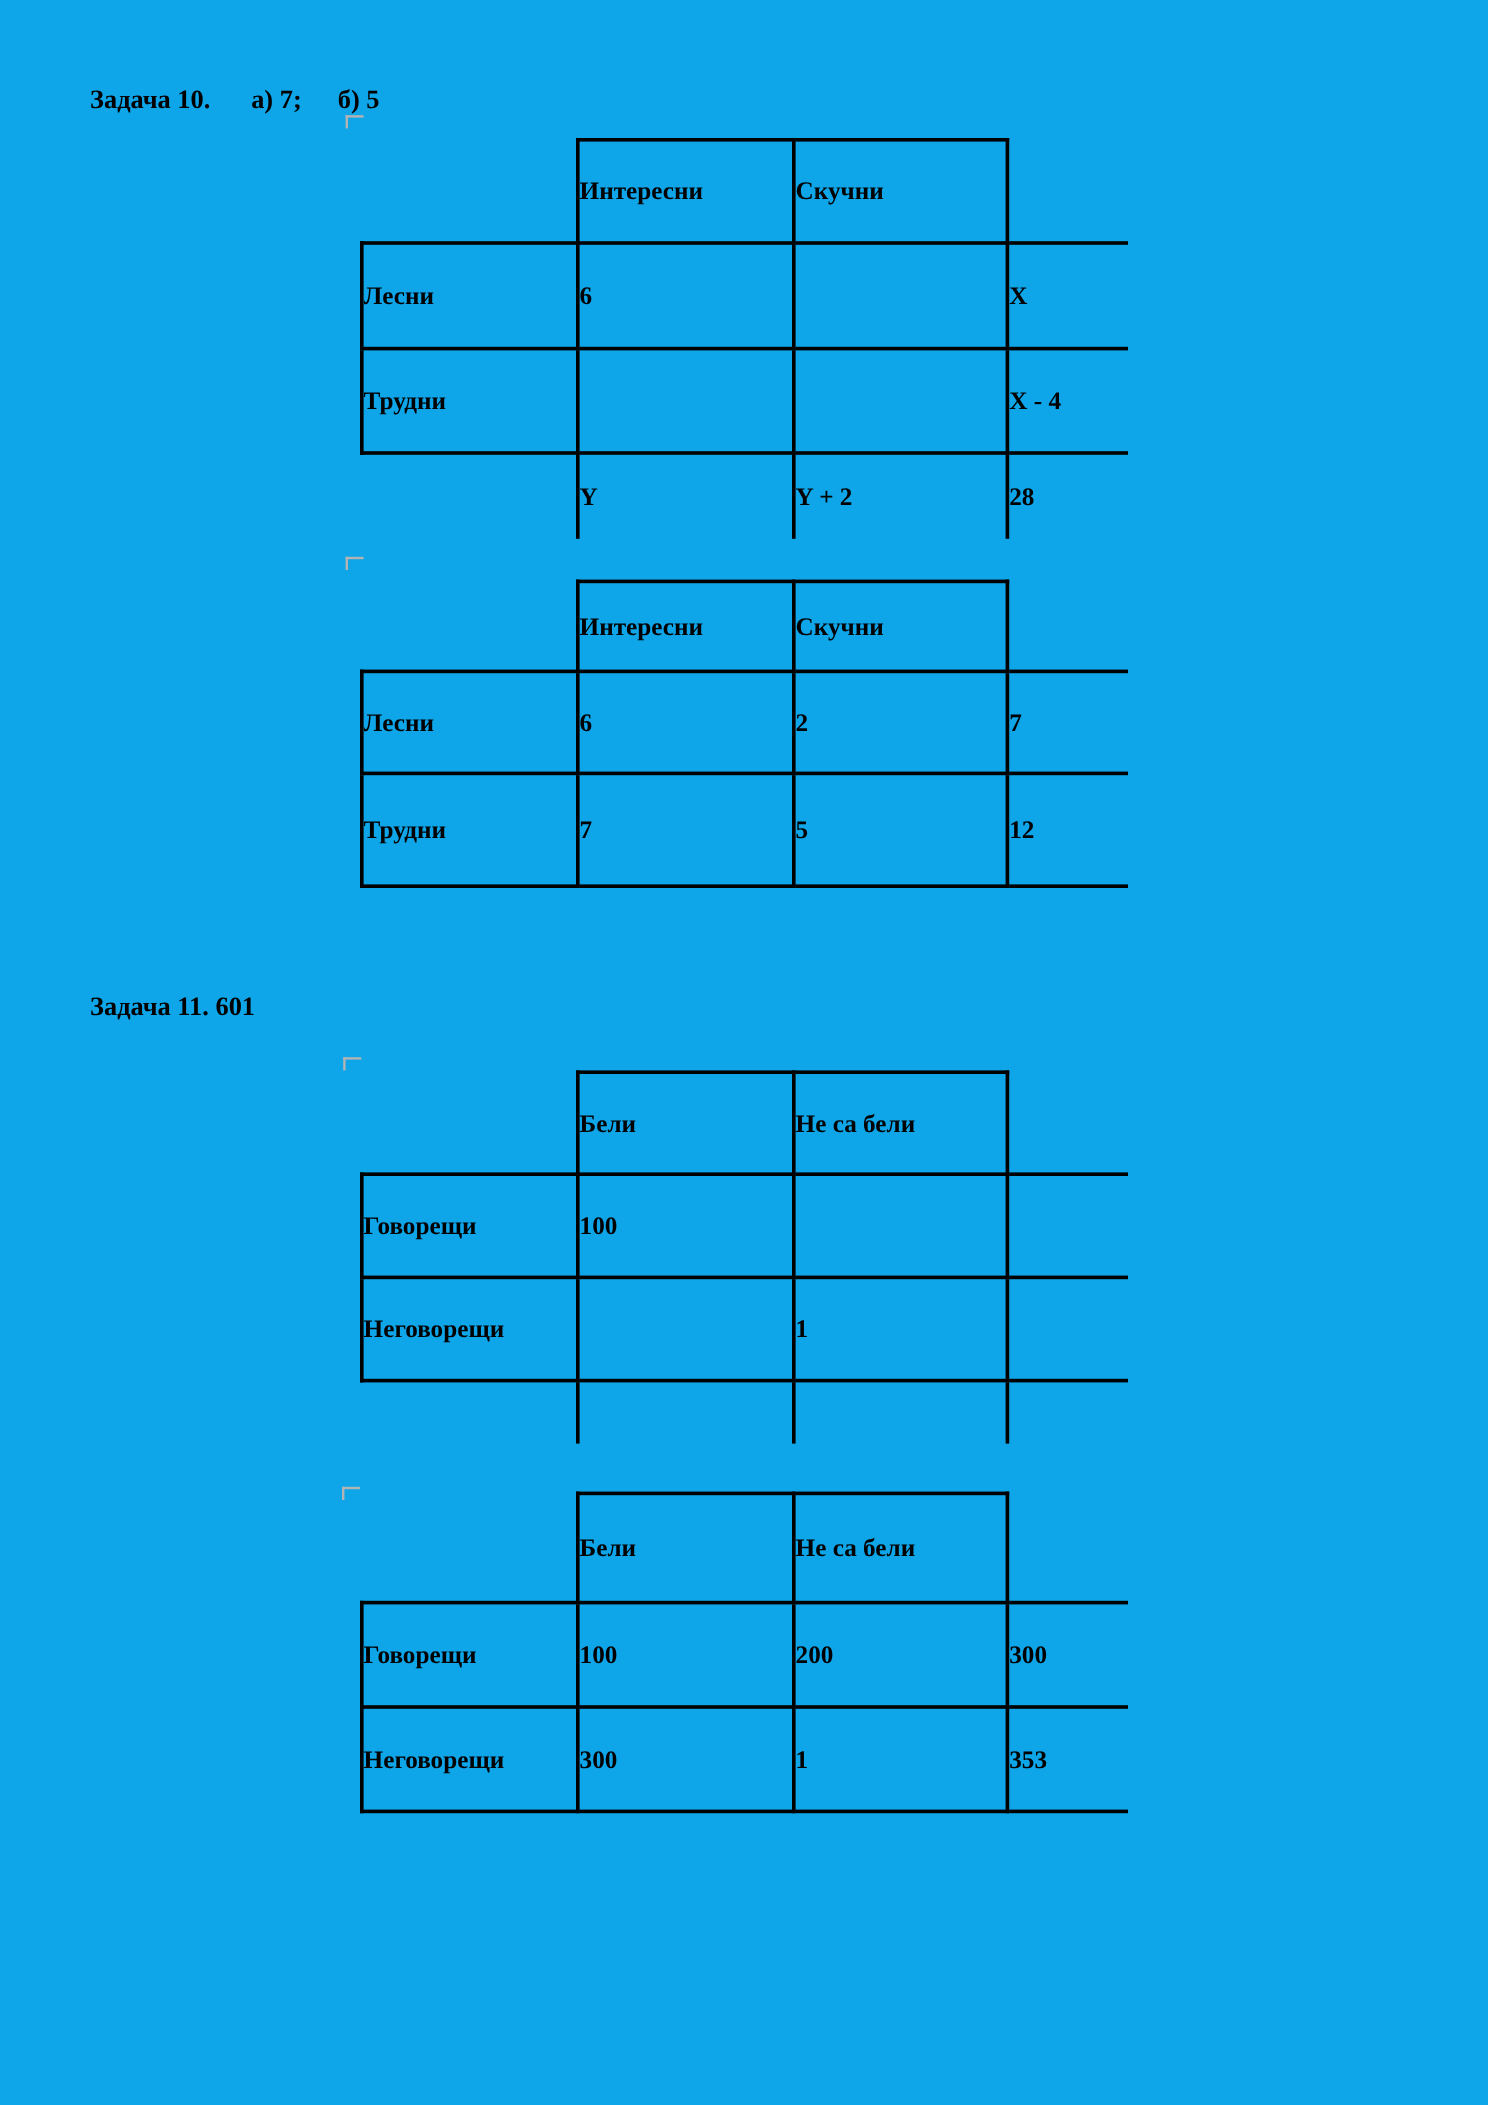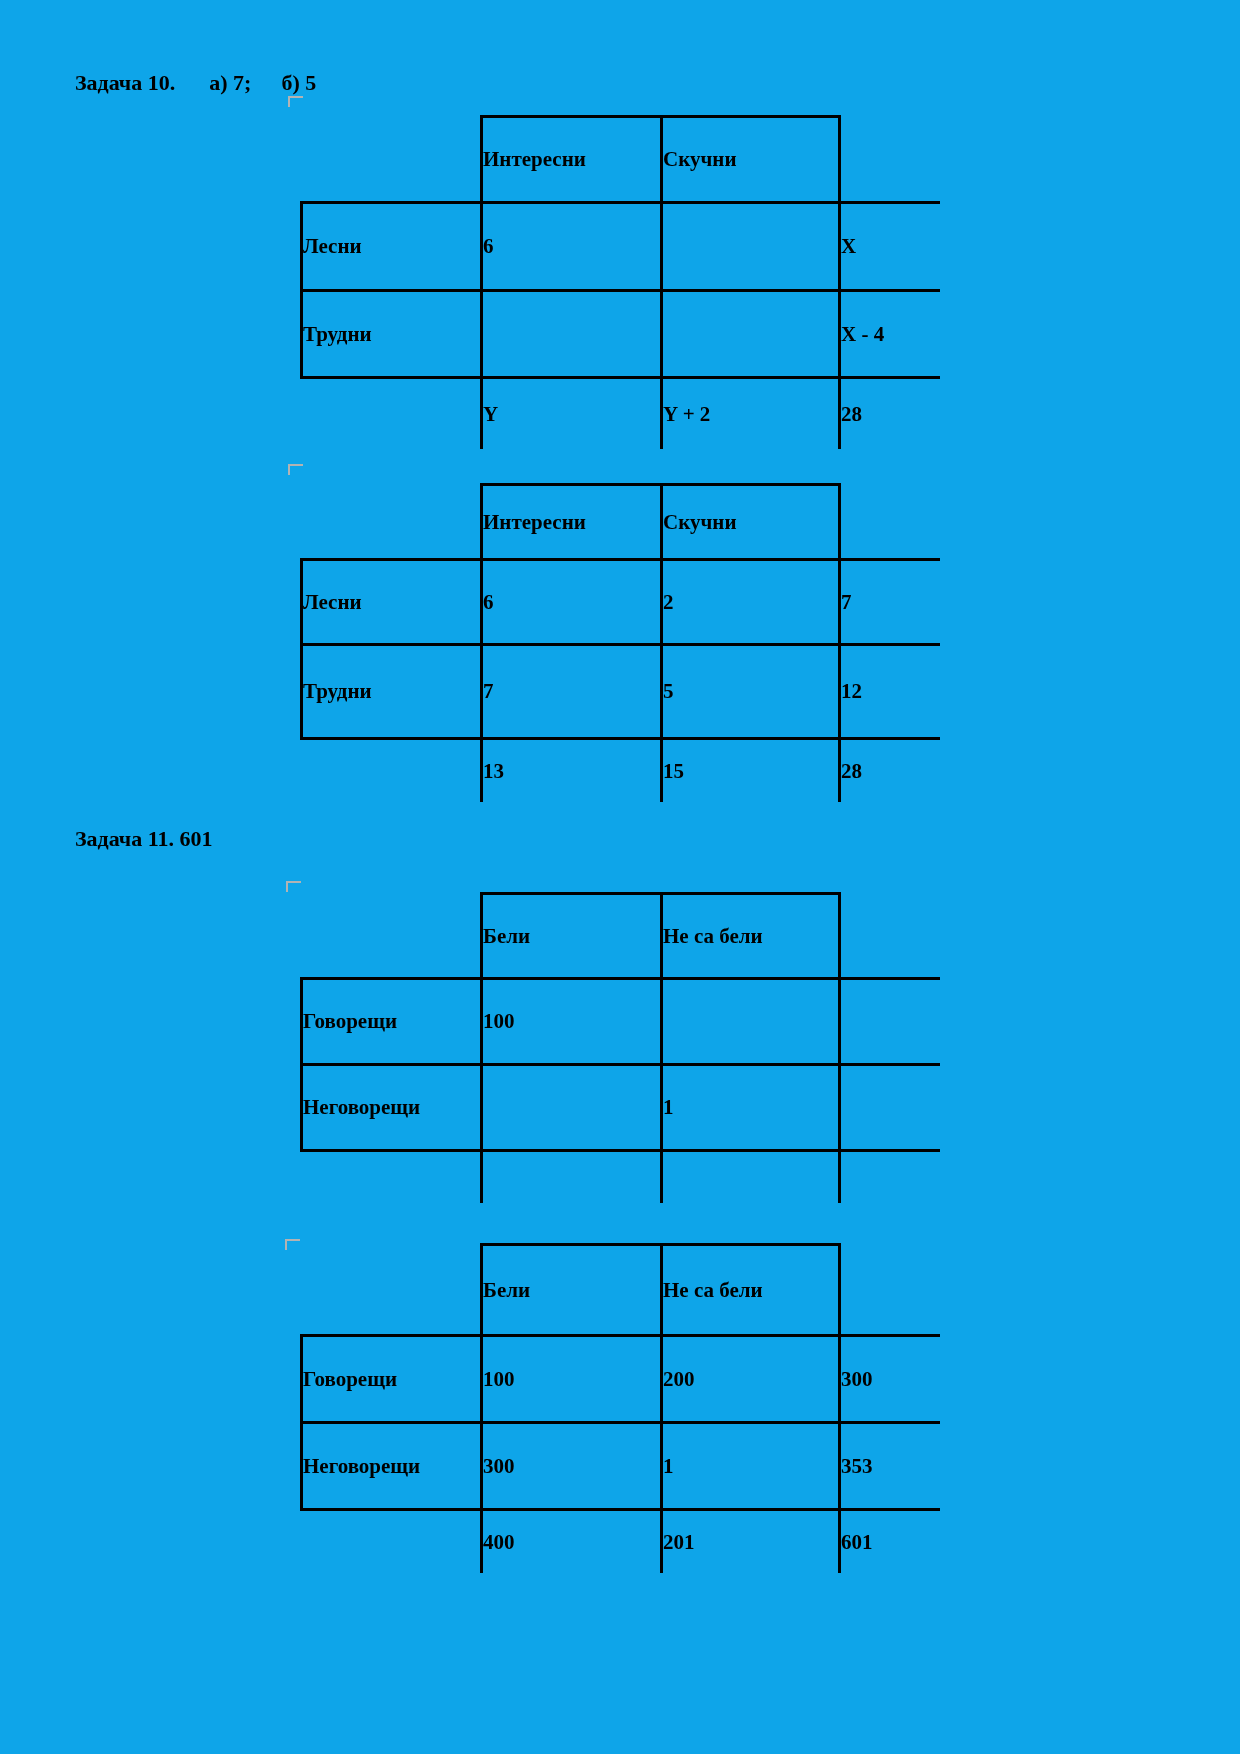--- a/index.html
+++ b/index.html
@@ -130,26 +130,20 @@
         <td class="b ctr">6</td>
         <td class="b ctr">2</td>
         <td class="btb ctr">7</td>
       </tr>
       <tr class="h91">
         <td class="b lbl">Трудни</td>
         <td class="b ctr">7</td>
         <td class="b ctr">5</td>
         <td class="bb ctr">12</td>
       </tr>
-      <tr class="h62">
-        <td></td>
-        <td class="blr ctr">13</td>
-        <td class="blr ctr">15</td>
-        <td class="bl ctr">28</td>
-      </tr>
     </tbody>
       </table>
   </div>
 
   <div class="heading" style="top:826px;">
     <span>Задача 11. 601</span>
   </div>
 
   <div class="tbl-wrap" style="top:892px;">
     <table class="ctable">
@@ -208,23 +202,17 @@
         <td class="b ctr">100</td>
         <td class="b ctr">200</td>
         <td class="btb ctr">300</td>
       </tr>
       <tr class="h84">
         <td class="b lbl">Неговорещи</td>
         <td class="b ctr">300</td>
         <td class="b ctr">1</td>
         <td class="bb ctr">353</td>
       </tr>
-      <tr class="h62">
-        <td></td>
-        <td class="blr ctr">400</td>
-        <td class="blr ctr">201</td>
-        <td class="bl ctr">601</td>
-      </tr>
     </tbody>
       </table>
   </div>
 
 </div>
 
 </body></html>

